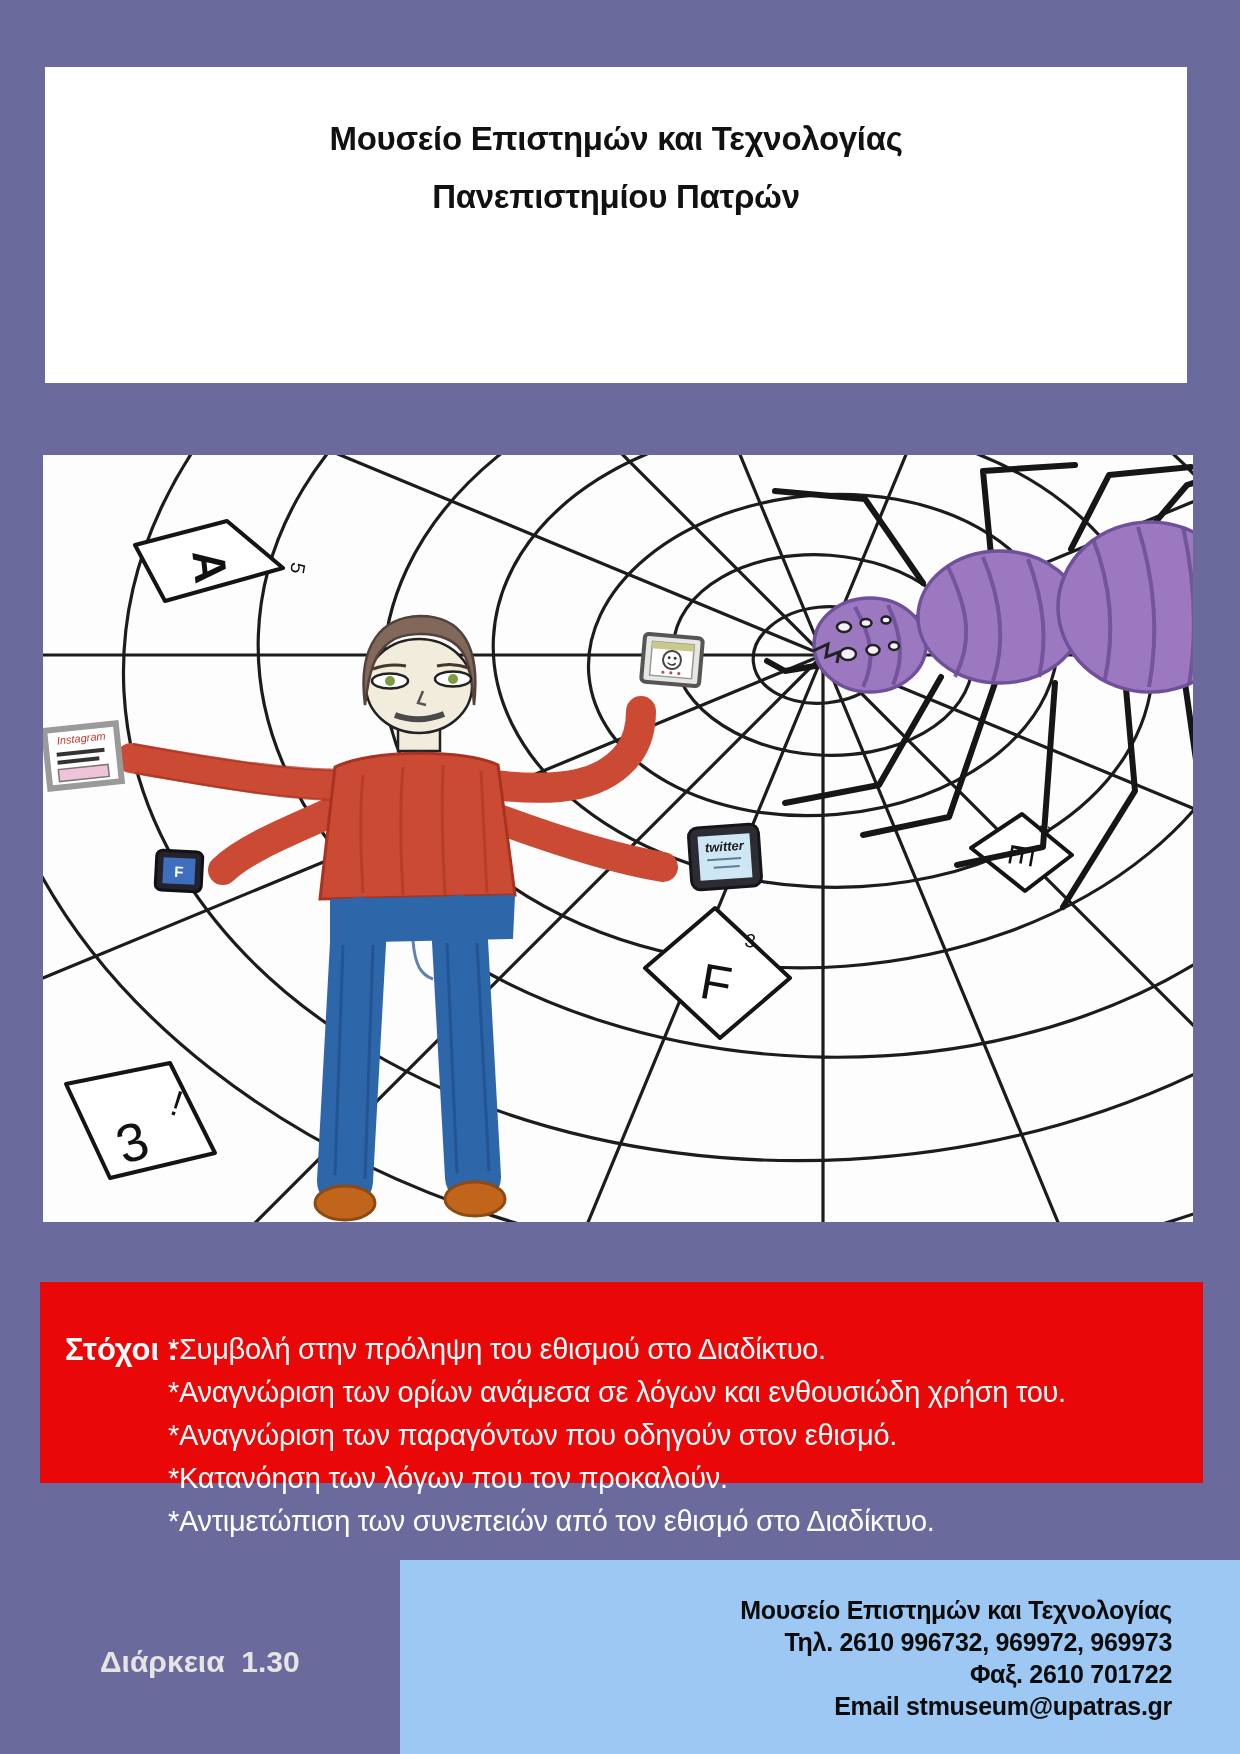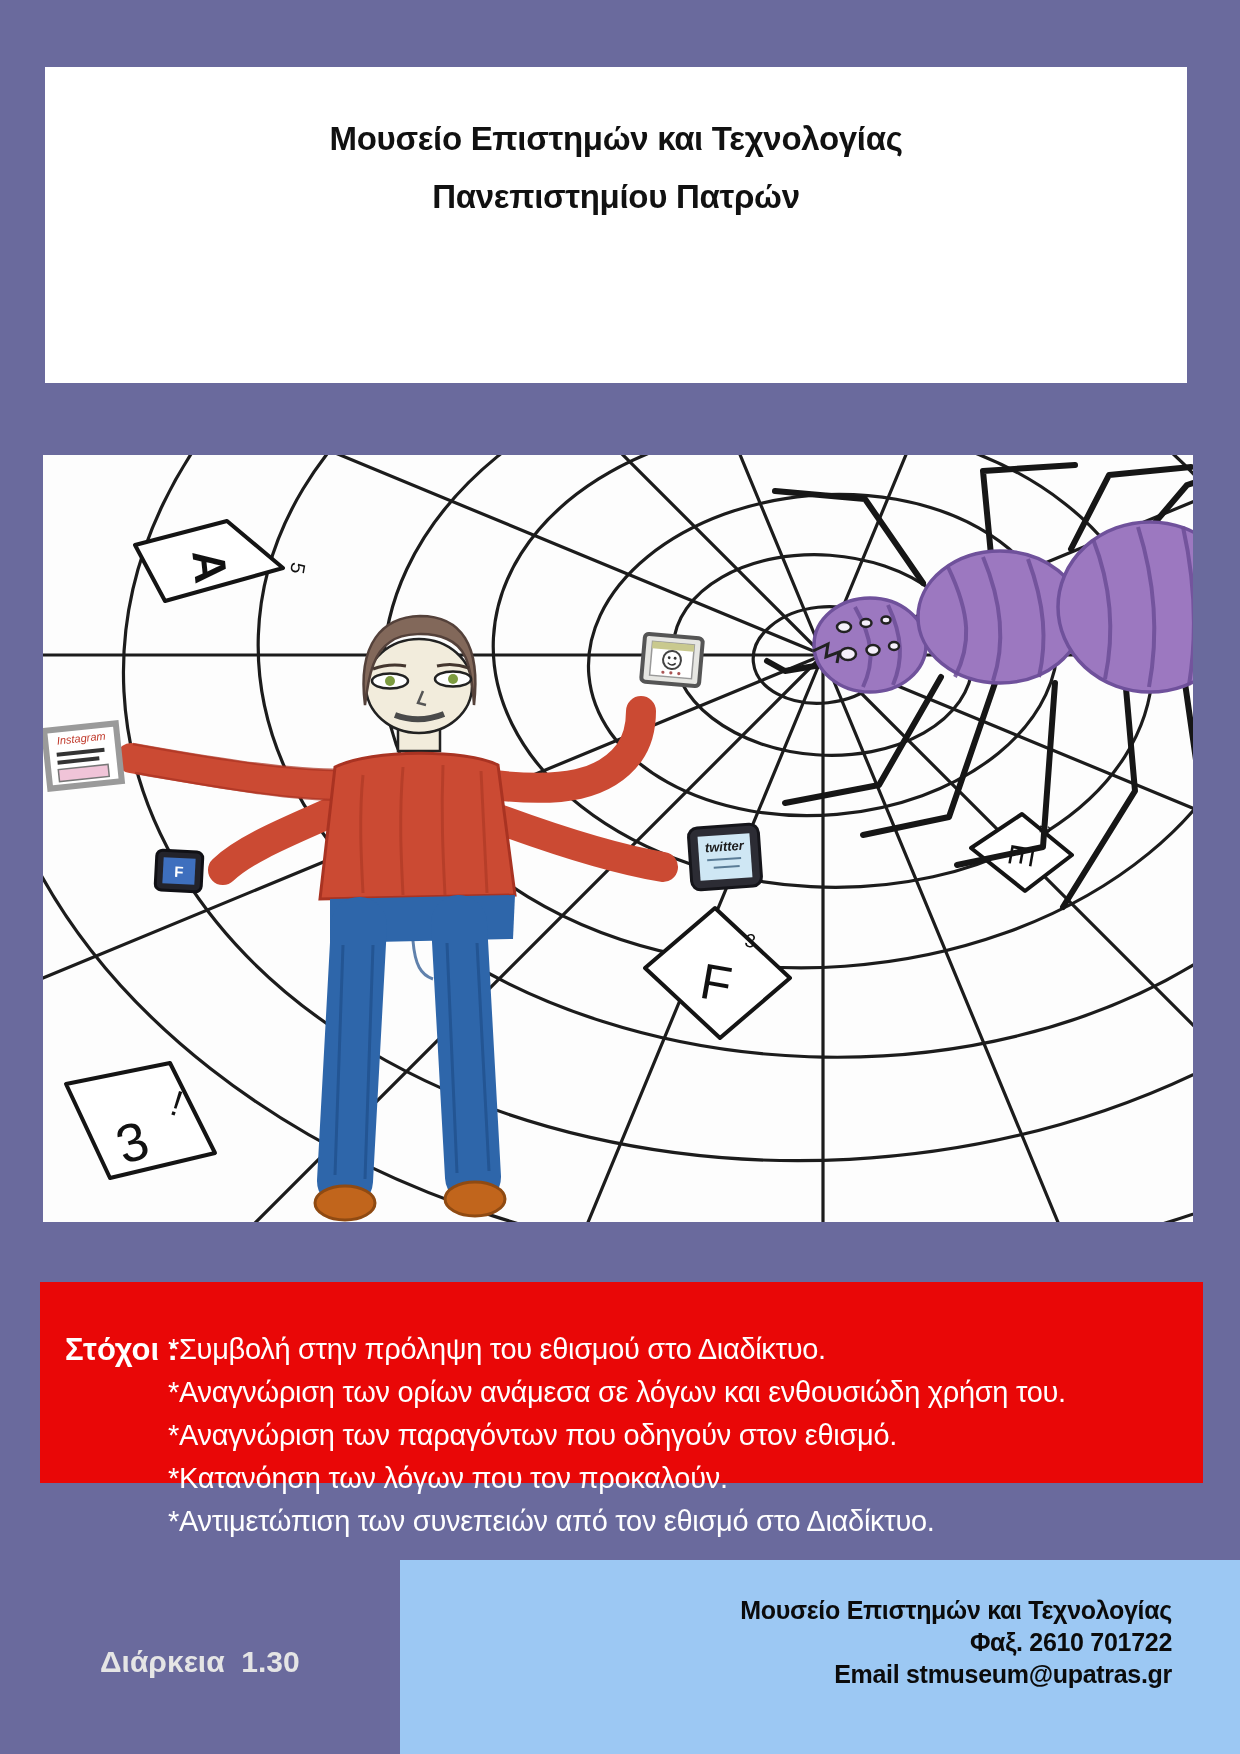--- a/index.html
+++ b/index.html
@@ -243,17 +243,18 @@
     <li>*Συμβολή στην πρόληψη του εθισμού στο Διαδίκτυο.</li>
     <li>*Αναγνώριση των ορίων ανάμεσα σε λόγων και ενθουσιώδη χρήση του.</li>
     <li>*Αναγνώριση των παραγόντων που οδηγούν στον εθισμό.</li>
     <li>*Κατανόηση των λόγων που τον προκαλούν.</li>
     <li>*Αντιμετώπιση των συνεπειών από τον εθισμό στο Διαδίκτυο.</li>
   </ul>
 </div>
 
 <div class="abs contact-box">
   <div class="line first">Μουσείο Επιστημών και Τεχνολογίας</div>
+  <div class="line">Τηλ. 2610 996732, 969972, 969973</div>
   <div class="line">Φαξ. 2610 701722</div>
   <div class="line">Email stmuseum@upatras.gr</div>
 </div>
 
 <div class="abs duration-label">Διάρκεια  1.30</div>
 
 </body></html>

